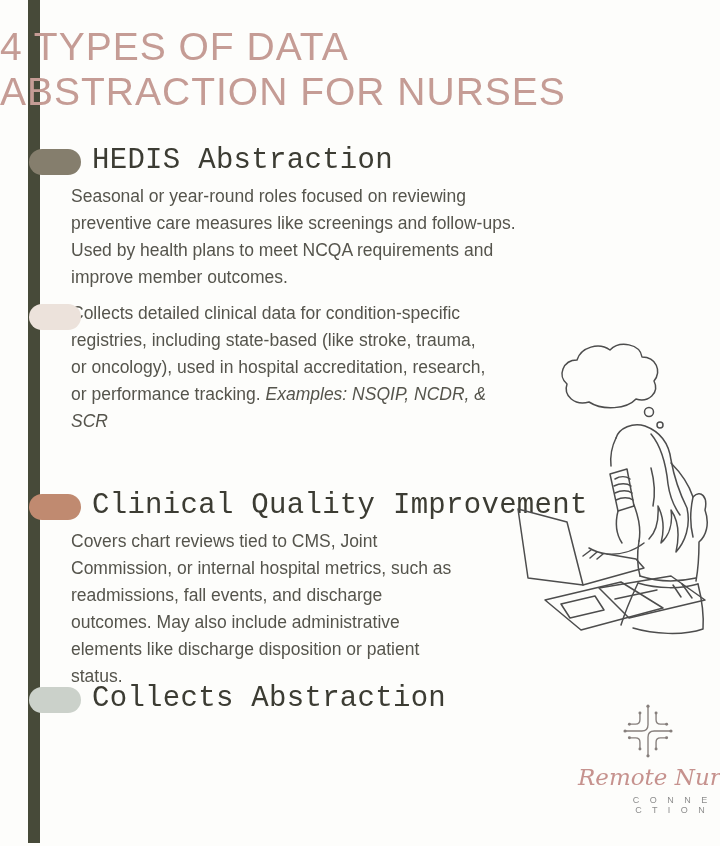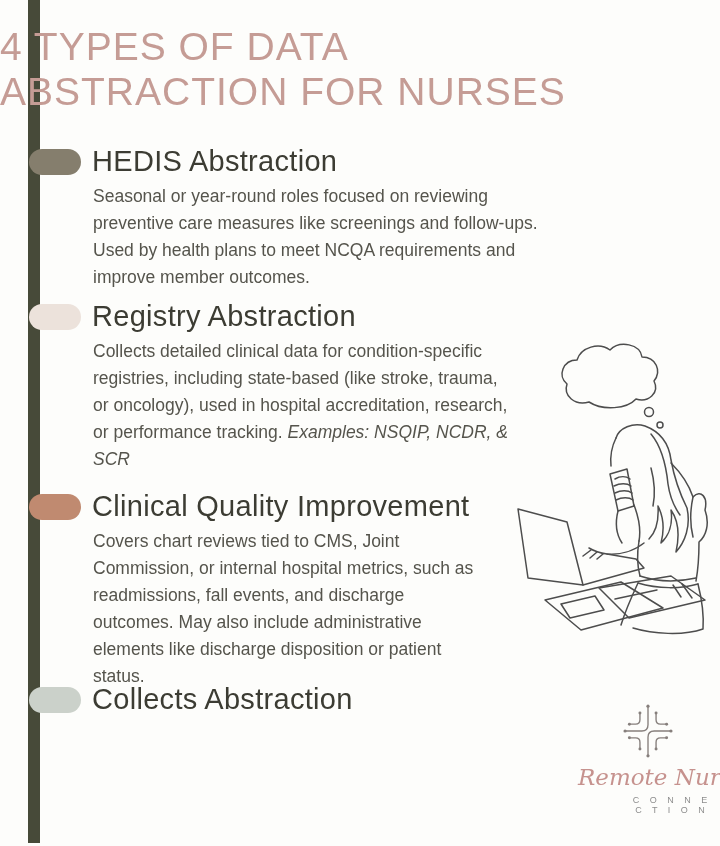--- a/index.html
+++ b/index.html
@@ -35,25 +35,25 @@
     width:52px;height:26px;
     border-radius:13px;
   }
   .sec h2{
     margin:0 0 6px 0;
     padding-left:92px;
     font-size:29px;line-height:32px;
     font-weight:400;
     letter-spacing:0.3px;
     color:#3c3c33;
-    font-family:Liberation Sans, sans-serif;
+    font-family:Liberation Mono, monospace;
   }
   .sec p{
     margin:0;
-    padding-left:93px;
+    padding-left:71px;
     width:520px;
     font-size:17.5px;line-height:27px;
     color:#55544c;
     white-space:pre-line;
   }
   .sec p em{font-style:italic;color:#55544c;}
   .illus{
     position:absolute;left:503px;top:338px;
     width:210px;height:302px;
   }
@@ -97,21 +97,20 @@
     <span class="pill" style="background: rgb(133, 126, 109);"></span>
     <h2>HEDIS Abstraction</h2>
     <p><span>Seasonal or year-round roles focused on reviewing
 preventive care measures like screenings and follow-ups.
 Used by health plans to meet NCQA requirements and
 improve member outcomes.</span><em></em></p>
   </section>
 
   <section class="sec sec-2">
     <span class="pill" style="background: rgb(236, 226, 219);"></span>
-    <h2>Registry Abstraction</h2>
     <p><span>Collects detailed clinical data for condition-specific
 registries, including state-based (like stroke, trauma,
 or oncology), used in hospital accreditation, research,
 or performance tracking. </span><em>Examples: NSQIP, NCDR, &amp;
 SCR</em></p>
   </section>
 
   <section class="sec sec-3">
     <span class="pill" style="background: rgb(192, 138, 112);"></span>
     <h2>Clinical Quality Improvement</h2>

